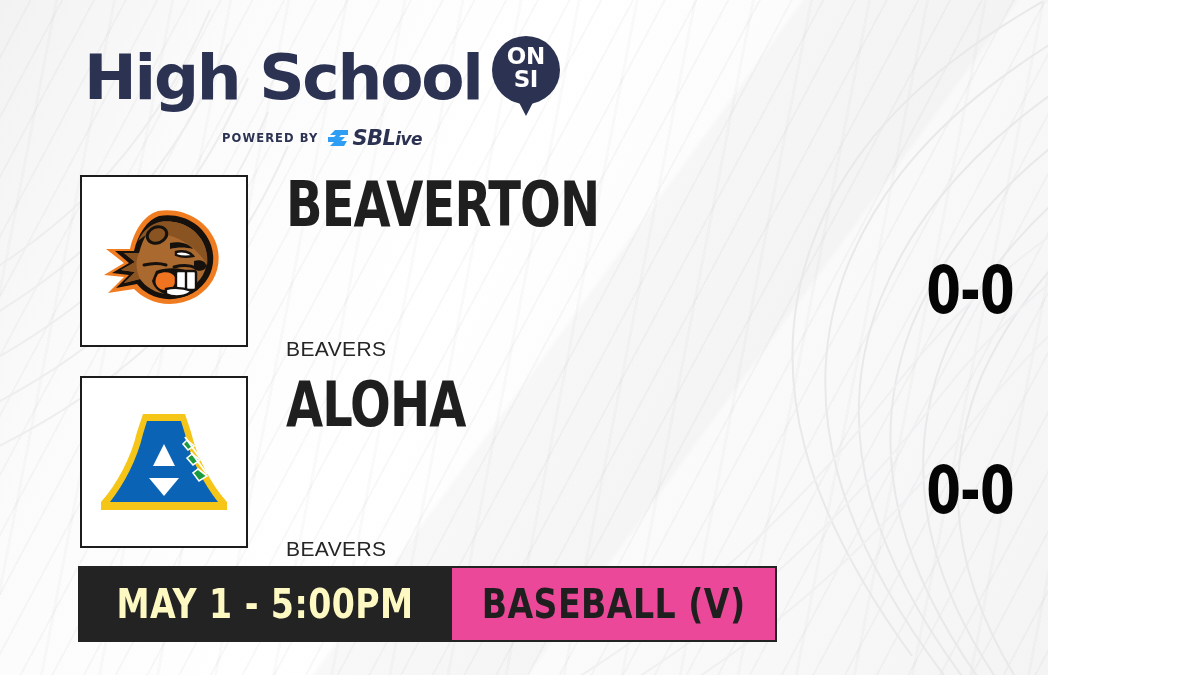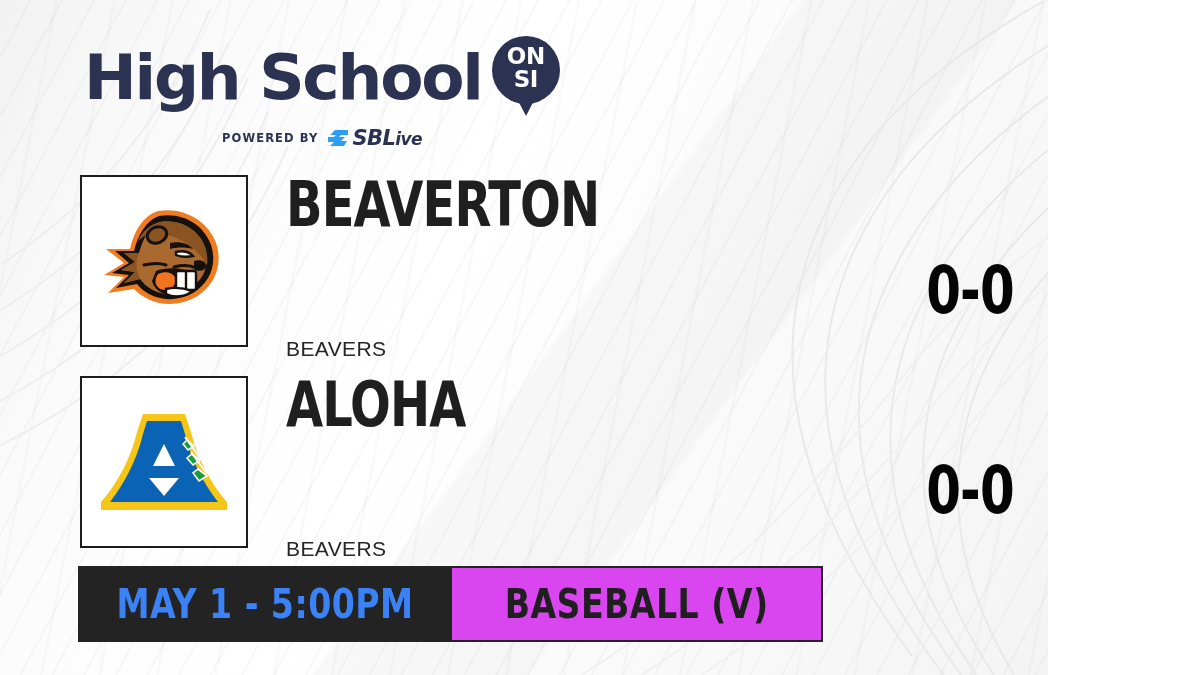--- a/index.html
+++ b/index.html
@@ -212,38 +212,38 @@
   .infobar {
     position: absolute;
     left: 78px;
     top: 566px;
     height: 76px;
     display: flex;
     align-items: stretch;
   }
   .infobar-date {
     background: #232323;
-    color: #3b82f6;
+    color: #fef9c3;
     display: flex;
     align-items: center;
     justify-content: center;
     padding: 0 22px;
     min-width: 334px;
     box-sizing: border-box;
   }
   .infobar-sport {
-    background: #d946ef;
+    background: #ec4899;
     color: #1f1f1f;
     border: 2px solid #232323;
     border-left: none;
     box-sizing: border-box;
     display: flex;
     align-items: center;
     justify-content: flex-start;
-    padding: 0 38px;
+    padding: 0 15px;
     min-width: 320px;
   }
   .infobar-text {
     font-family: "DejaVu Sans Condensed", "Liberation Sans Narrow", "Liberation Sans", sans-serif;
     font-weight: 700;
     font-size: 41px;
     line-height: 41px;
     letter-spacing: .5px;
     white-space: nowrap;
     transform: scaleX(.9);

